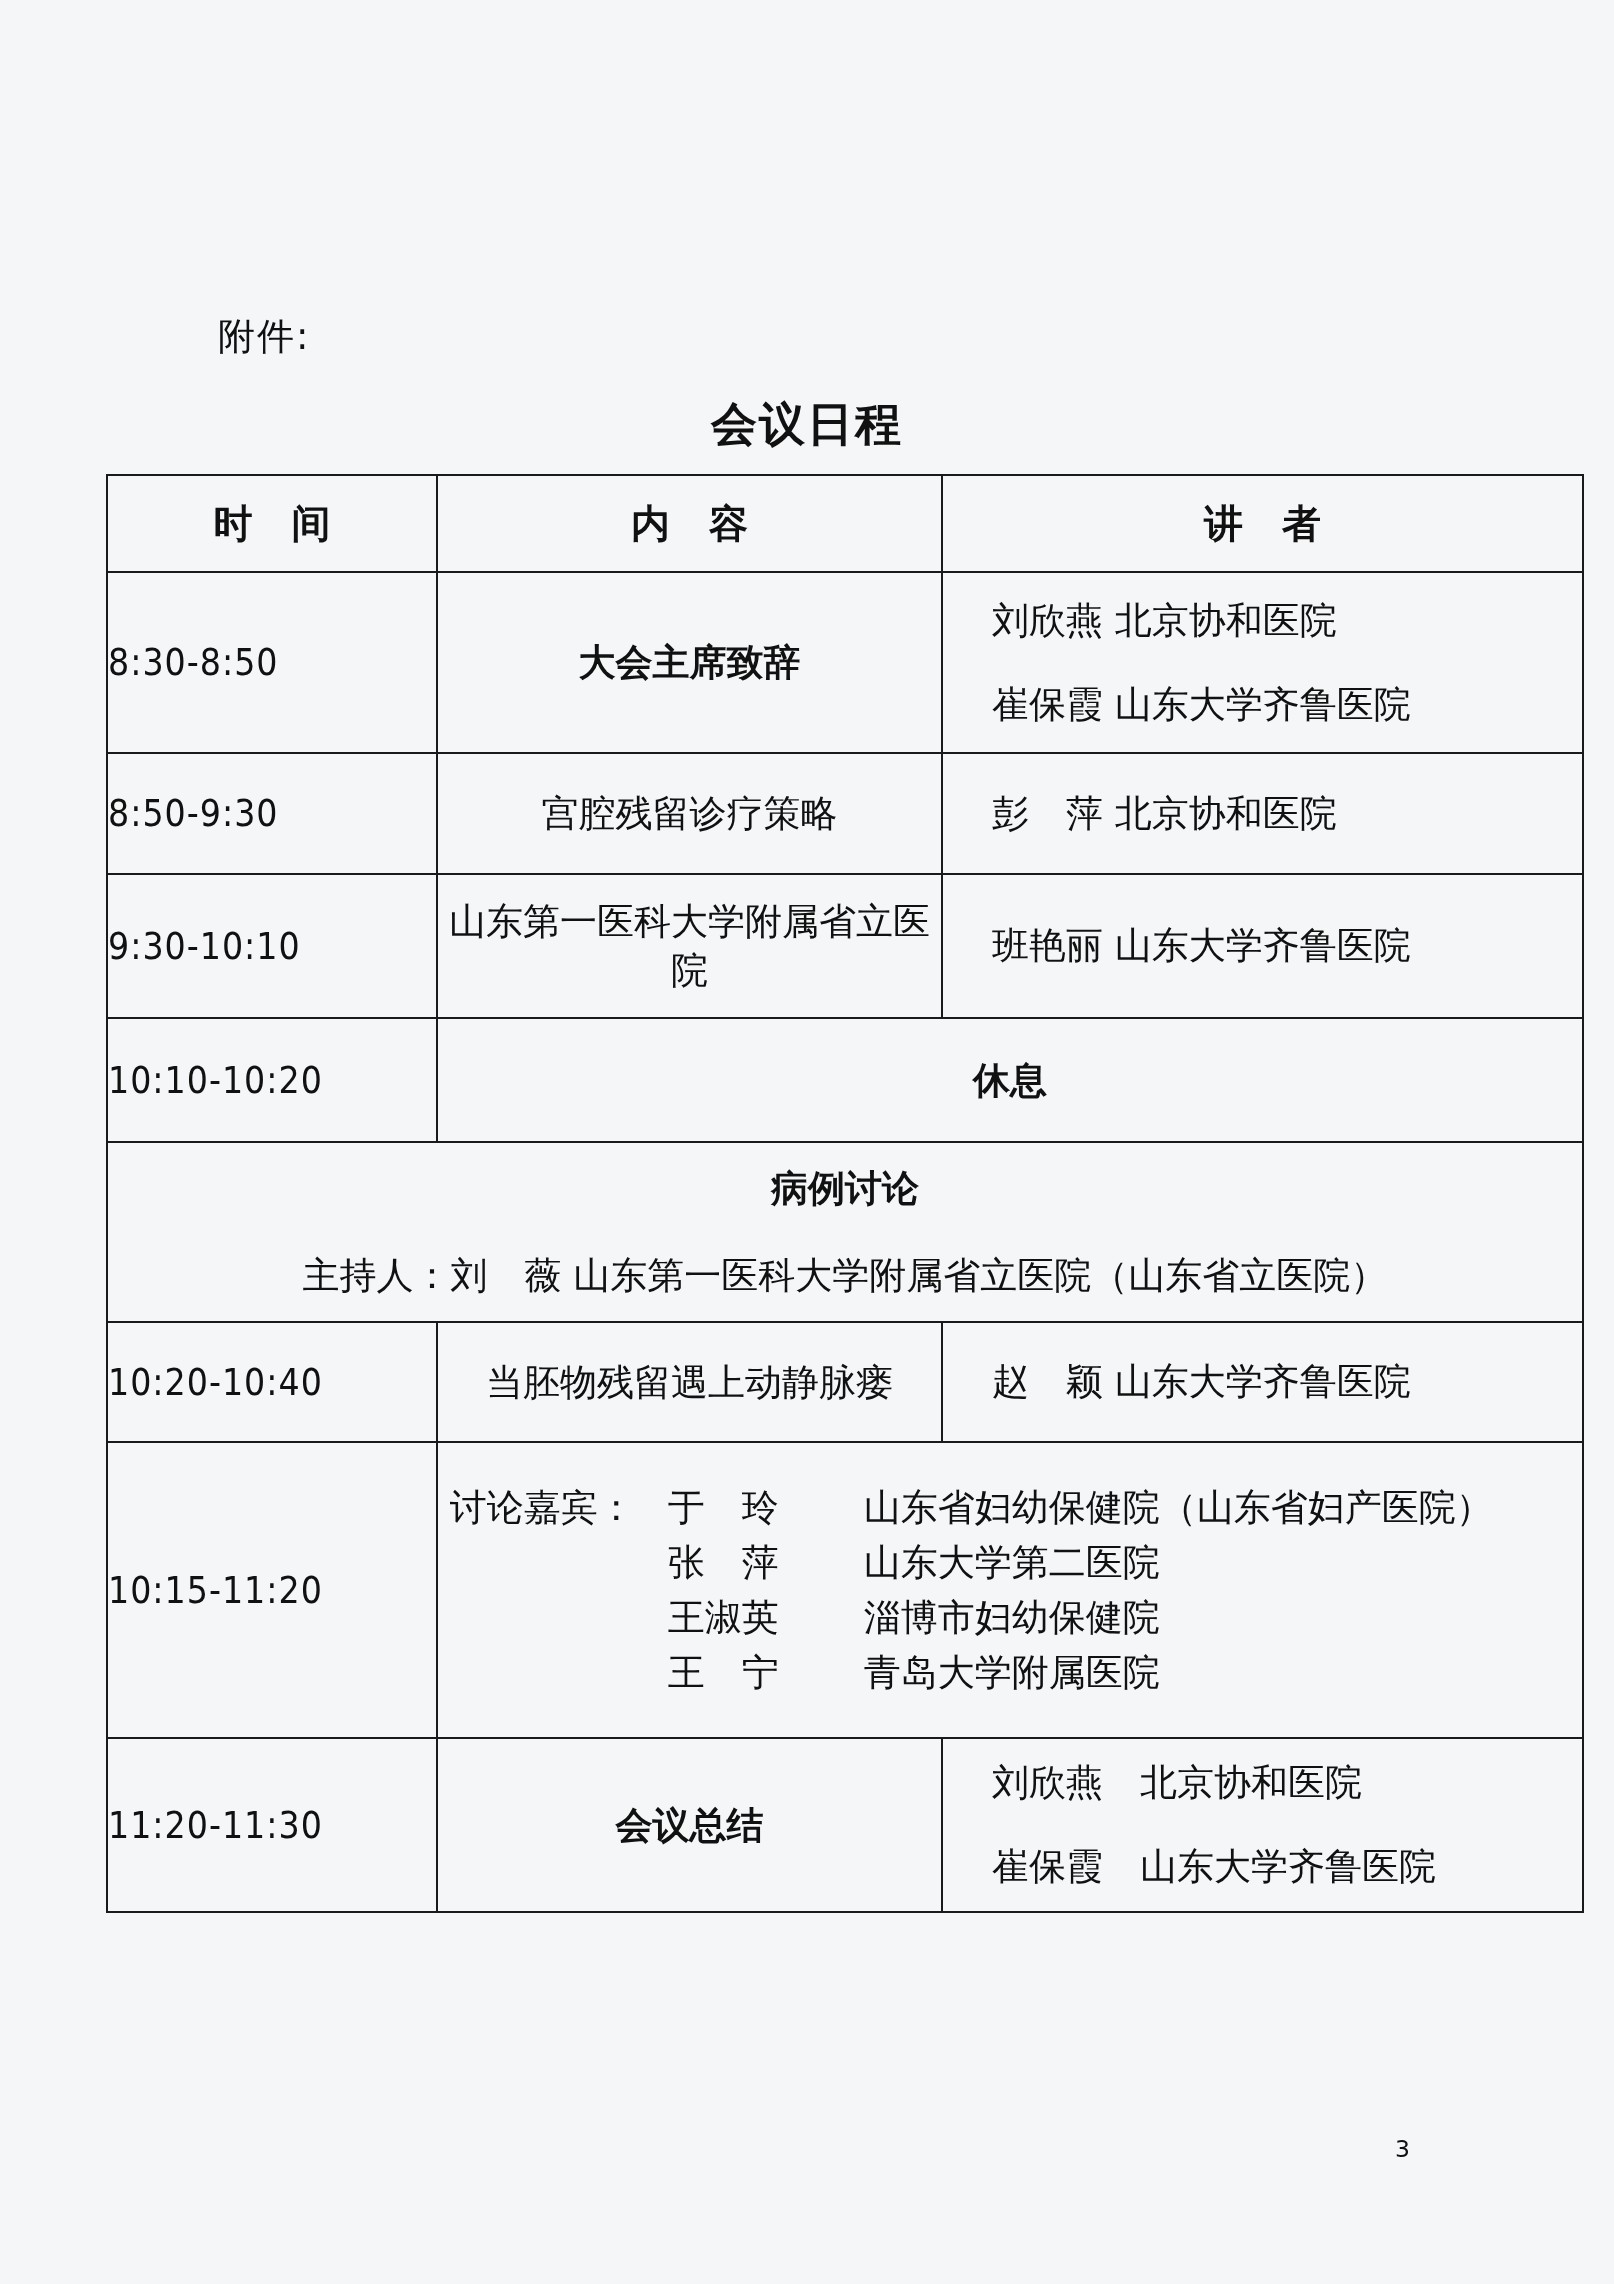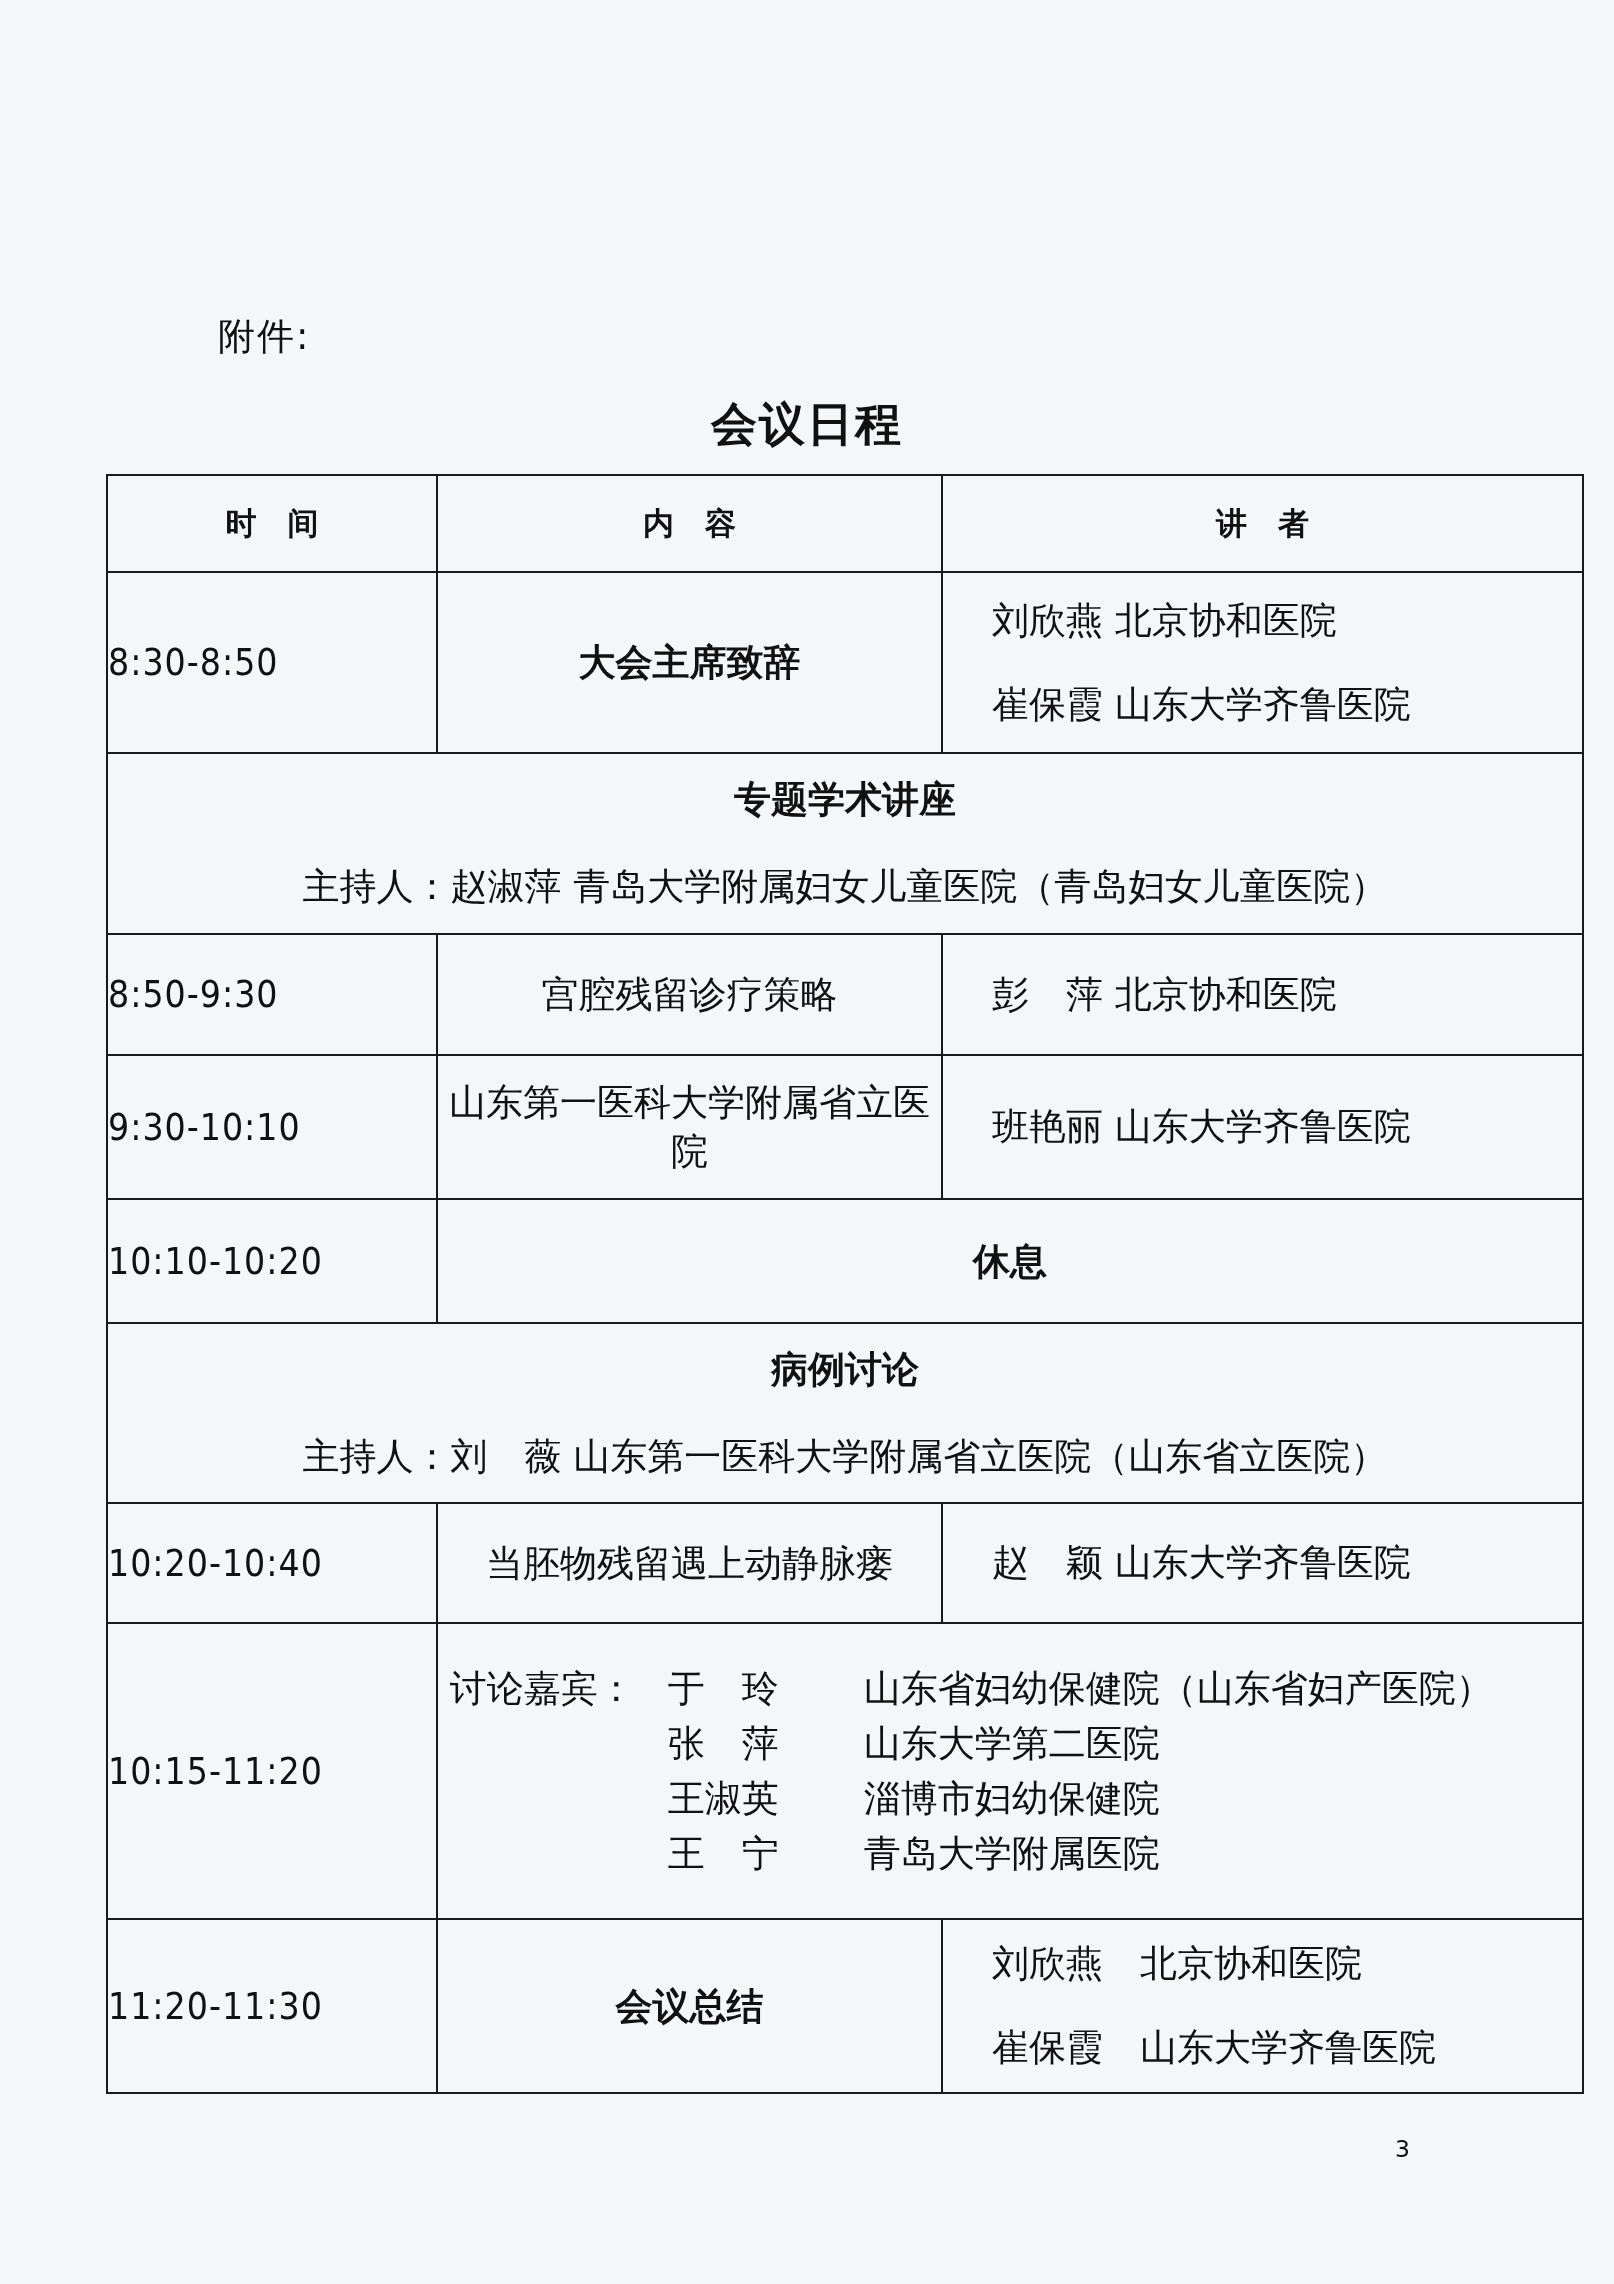--- a/index.html
+++ b/index.html
@@ -7,21 +7,21 @@
     width:1614px; height:2285px; position:relative; overflow:hidden;
     background:#f4f6f8;
     font-family:"DejaVu Sans", "Liberation Sans", sans-serif;
     color:#111;
   }
   .attach { position:absolute; left:218px; top:312px; font-size:37px; letter-spacing:2px; }
   .title { position:absolute; left:0; width:1614px; top:394px; text-align:center; font-size:46px; font-weight:bold; letter-spacing:2px; }
   .tbl { position:absolute; left:106px; top:474px; width:1476px; border-collapse:collapse; table-layout:fixed; }
   .tbl td { border:2.5px solid #1a1a1a; padding:0; vertical-align:middle; }
   .c1 { width:330px; } .c2 { width:505px; } .c3 { width:641px; }
-  .hdr td { height:95px; text-align:center; font-size:31px; font-weight:bold; }
+  .hdr td { height:95px; text-align:center; font-size:39px; font-weight:bold; }
   .time { font-size:37px; letter-spacing:1px; font-family:"Liberation Sans Narrow","DejaVu Sans Condensed","Liberation Sans",sans-serif; }
   .content { text-align:center; font-size:37px; line-height:49px; padding:0 7.8px !important; }
   .content.bold { font-weight:bold; }
   .speaker { font-size:37px; padding-left:49px !important; line-height:84px; }
   .speaker .line { white-space:nowrap; }
   .speaker.single { line-height:normal; }
   .section { text-align:center; font-size:37px; }
   .section .sh { font-weight:bold; margin-bottom:37px; }
   .guests { font-size:37px; padding-left:11.8px !important; line-height:55px; white-space:nowrap; }
   .guests .g { display:flex; }
@@ -50,26 +50,20 @@
 
   <tr style="height:181px;">
     <td class="time">8:30-8:50</td>
     <td class="content bold">大会主席致辞</td>
     <td class="speaker">
       <div class="line">刘欣燕 北京协和医院</div>
       <div class="line">崔保霞 山东大学齐鲁医院</div>
     </td>
   </tr>
 
-  <tr style="height:181px;">
-    <td colspan="3" class="section">
-      <div class="sh">专题学术讲座</div>
-      <div>主持人：赵淑萍 青岛大学附属妇女儿童医院（青岛妇女儿童医院）</div>
-    </td>
-  </tr>
 
   <tr style="height:121px;">
     <td class="time">8:50-9:30</td>
     <td class="content">宫腔残留诊疗策略</td>
     <td class="speaker single">
       <div class="line">彭　萍 北京协和医院</div>
     </td>
   </tr>
 
   <tr style="height:144px;">

